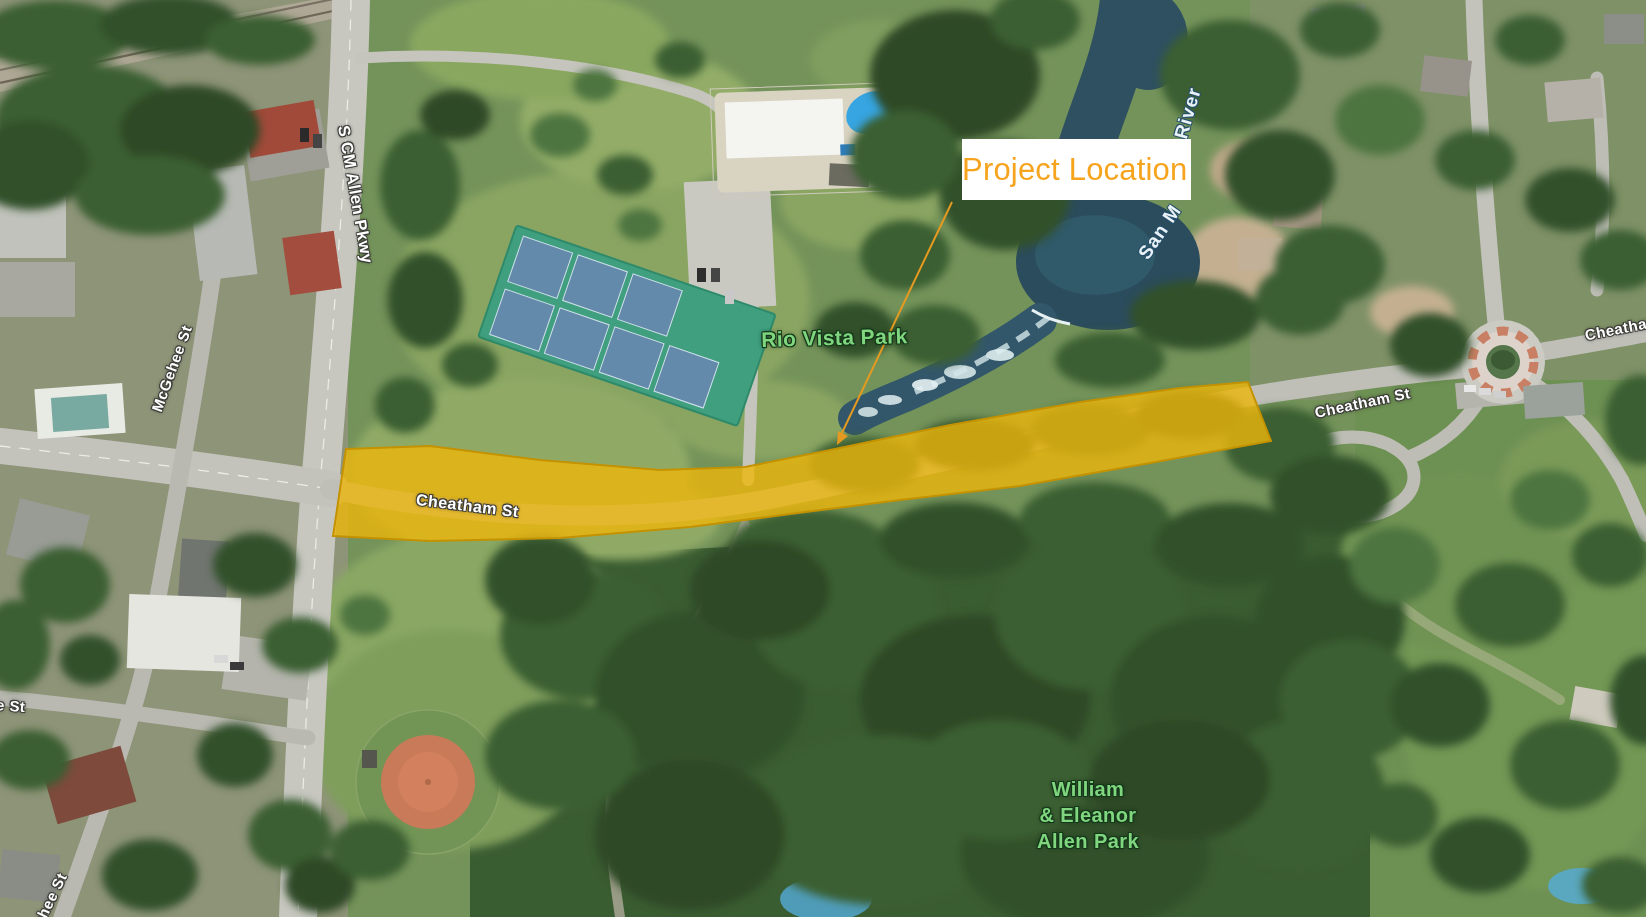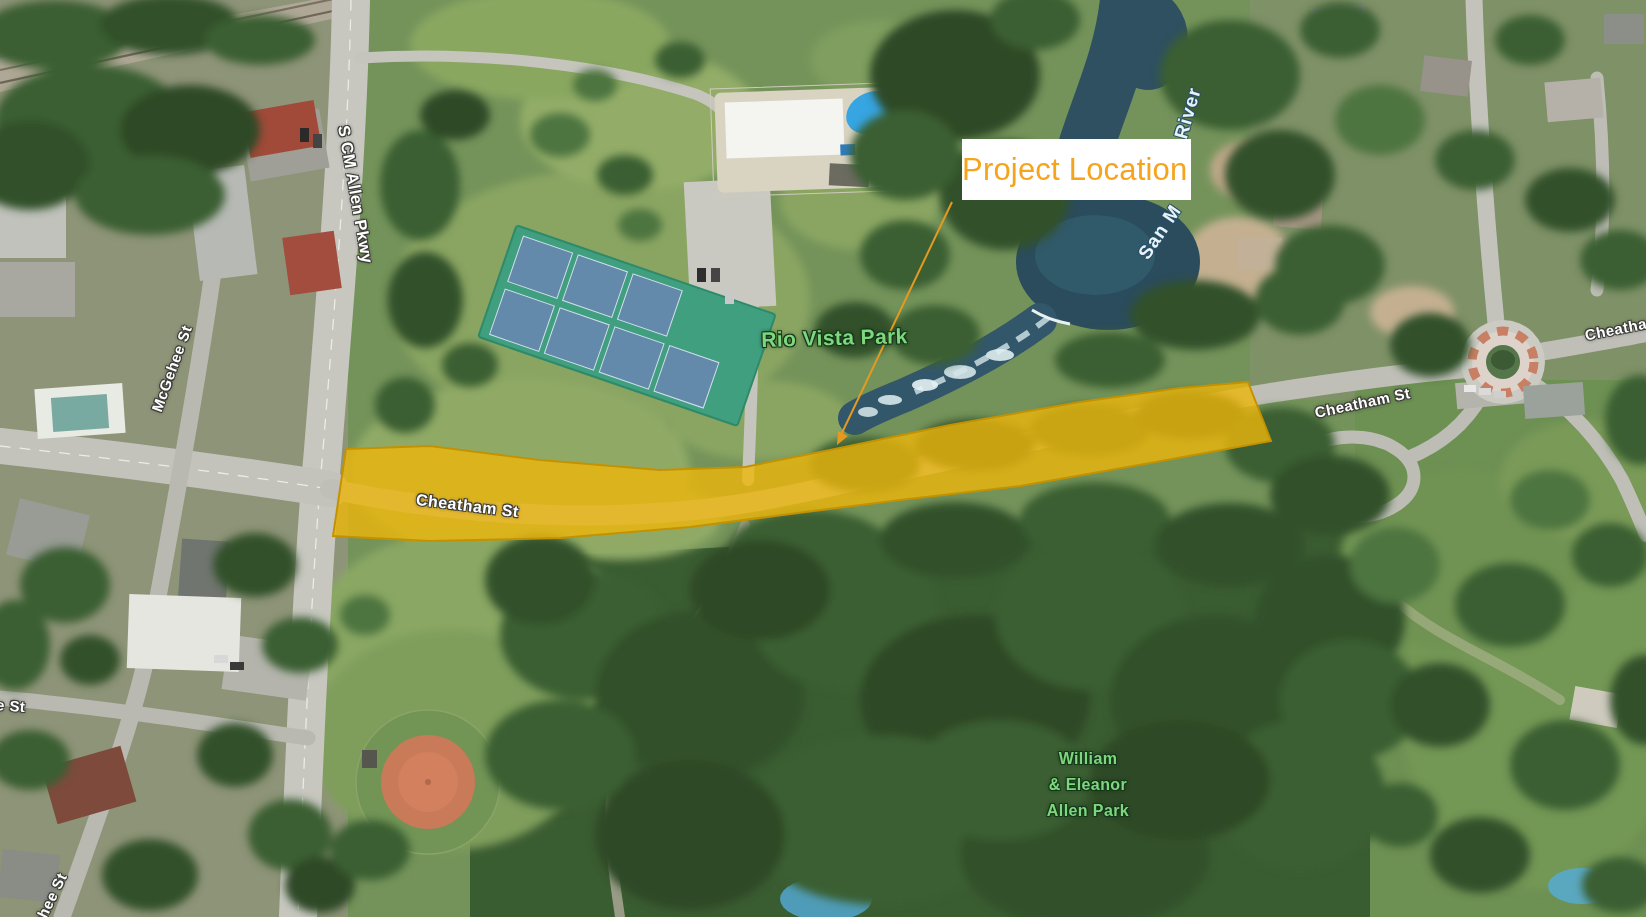--- a/index.html
+++ b/index.html
@@ -303,21 +303,21 @@
   <div class="lbl street" style="left:-4px;top:697px;transform:rotate(4deg);">e St</div>
 
   <div class="lbl street center" style="left:410px;top:497px;width:115px;font-size:16px;transform:rotate(7deg);">Cheatham St</div>
 
   <div class="lbl street center" style="left:1310px;top:394px;width:105px;transform:rotate(-12deg);">Cheatham St</div>
 
   <div class="lbl street" style="left:1584px;top:316px;width:110px;transform:rotate(-11deg);">Cheatham St</div>
 
   <div class="lbl park center" style="left:757px;top:326px;width:155px;font-size:21px;transform:rotate(-1.5deg);">Rio Vista Park</div>
 
-  <div class="lbl park center" style="left:1012px;top:746px;width:152px;font-size:16px;line-height:26px;">
+  <div class="lbl park center" style="left:1012px;top:776px;width:152px;font-size:20px;line-height:26px;">
     <div>William</div>
     <div>&amp; Eleanor</div>
     <div>Allen Park</div>
   </div>
 
   <div class="lbl water center" style="left:1156px;top:102px;width:64px;transform:rotate(-74deg);">River</div>
 
   <div class="lbl water center" style="left:1124px;top:221px;width:72px;transform:rotate(-56deg);">San M</div>
 
   <div id="callout-box">

